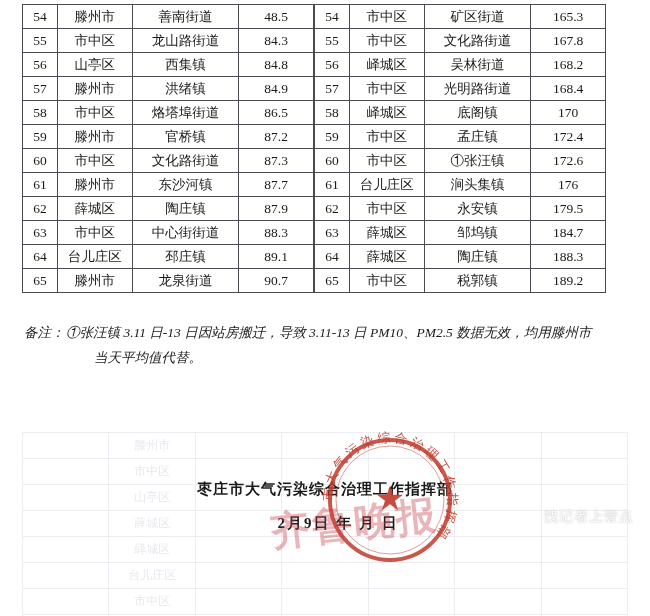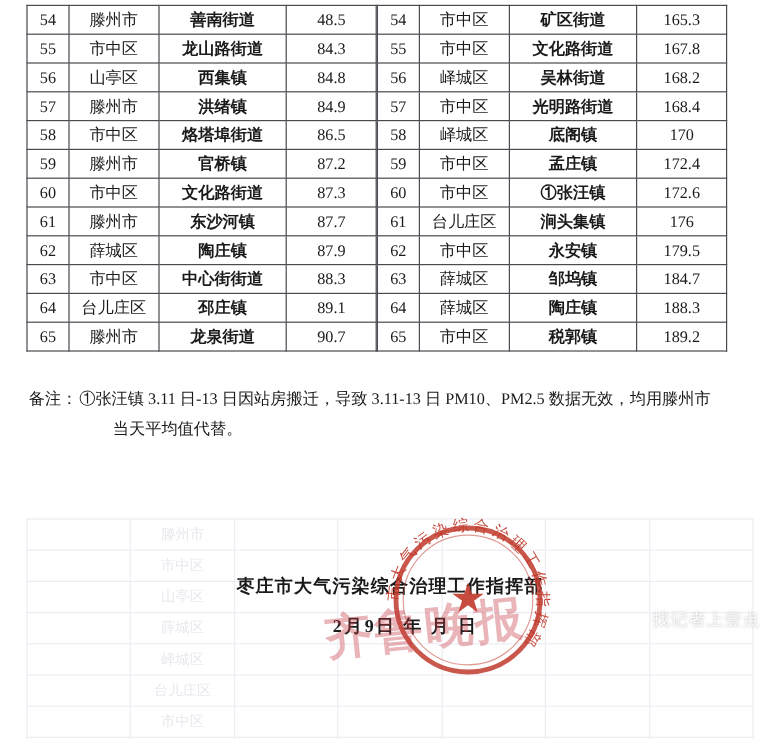--- a/index.html
+++ b/index.html
@@ -39,34 +39,35 @@
     height: 23px;
     line-height: 23px;
     text-align: center;
     font-size: 13.5px;
     padding: 0;
     white-space: nowrap;
     font-family: "Liberation Serif", "DejaVu Serif", serif;
   }
   td.c-idx { width: 34px; }
   td.c-area { width: 74px; }
-  td.c-town { width: 106px; font-weight: bold; }
+  td.c-town { width: 106px; }
   td.c-val { width: 74px; font-family: "Liberation Serif", "DejaVu Serif", serif; }
 
   .notes {
     position: absolute;
     left: 24px;
     top: 320px;
     width: 600px;
     font-size: 13.5px;
     line-height: 25px;
   }
   .note-row {
     display: flex;
     align-items: flex-start;
+    font-style: italic;
   }
   .note-label {
     width: 42px;
     flex: 0 0 42px;
   }
   .note-body {
     flex: 1;
   }
   .note-body .line2 {
     display: block;

